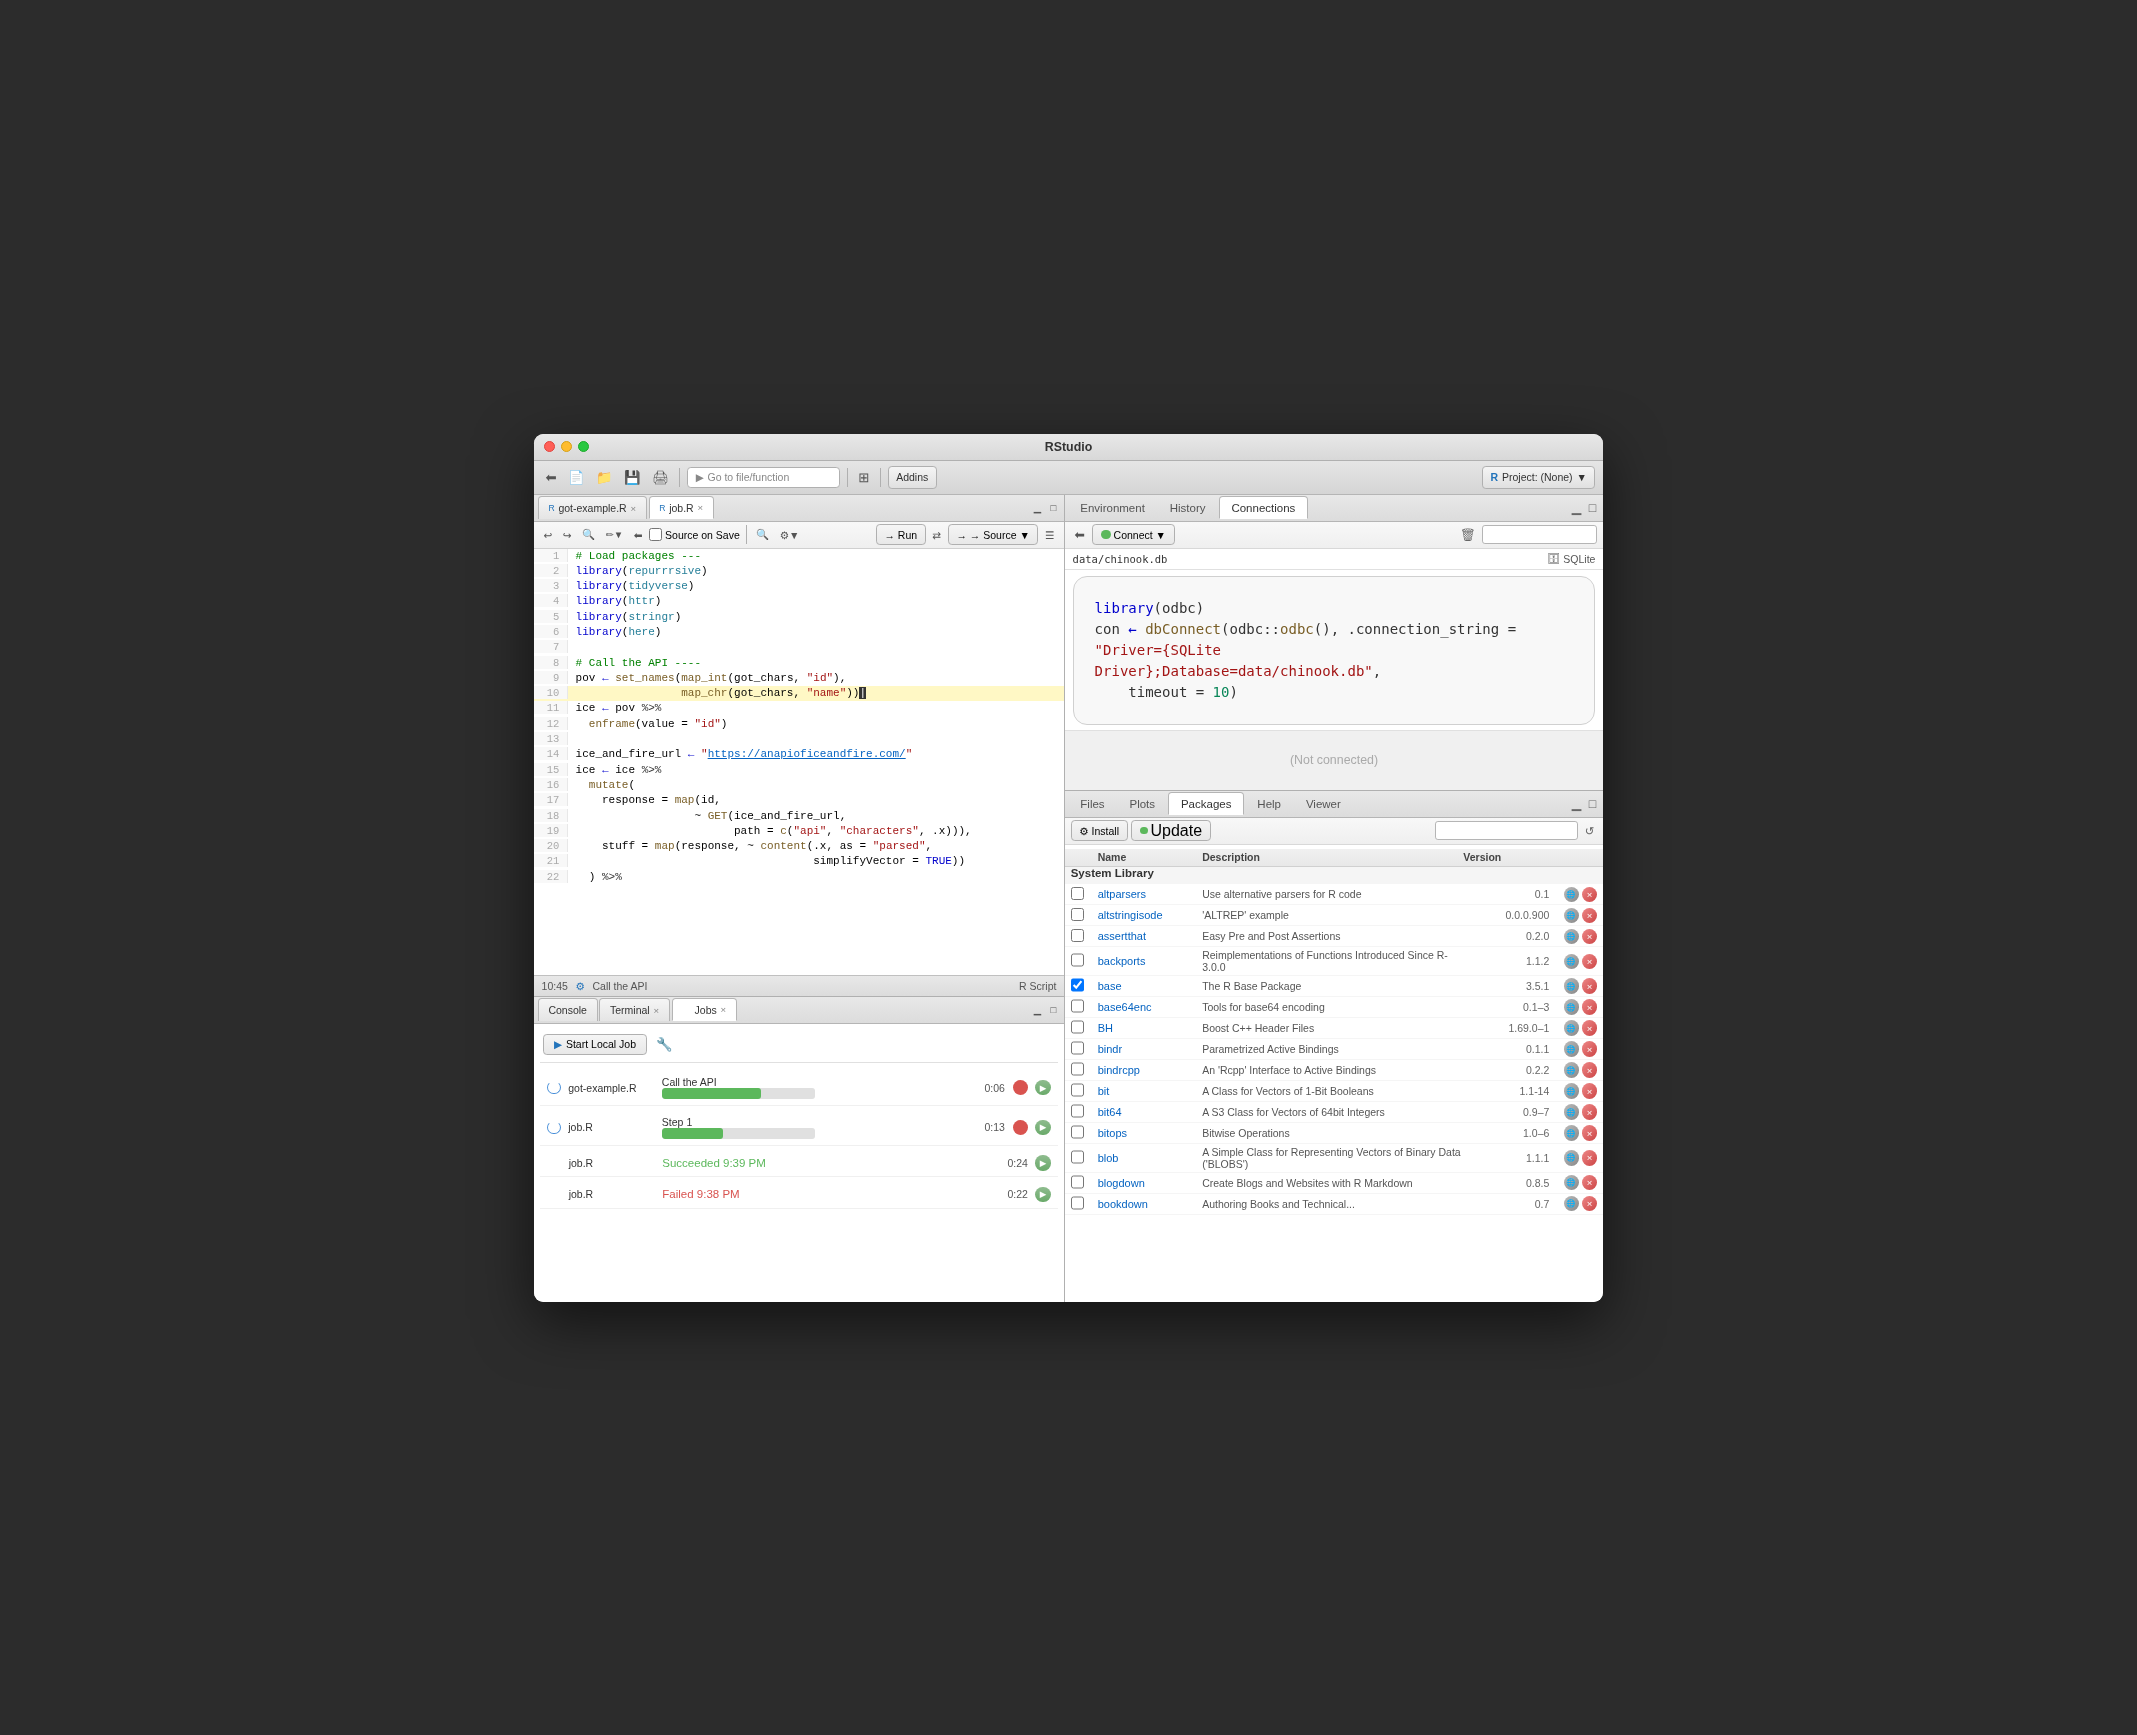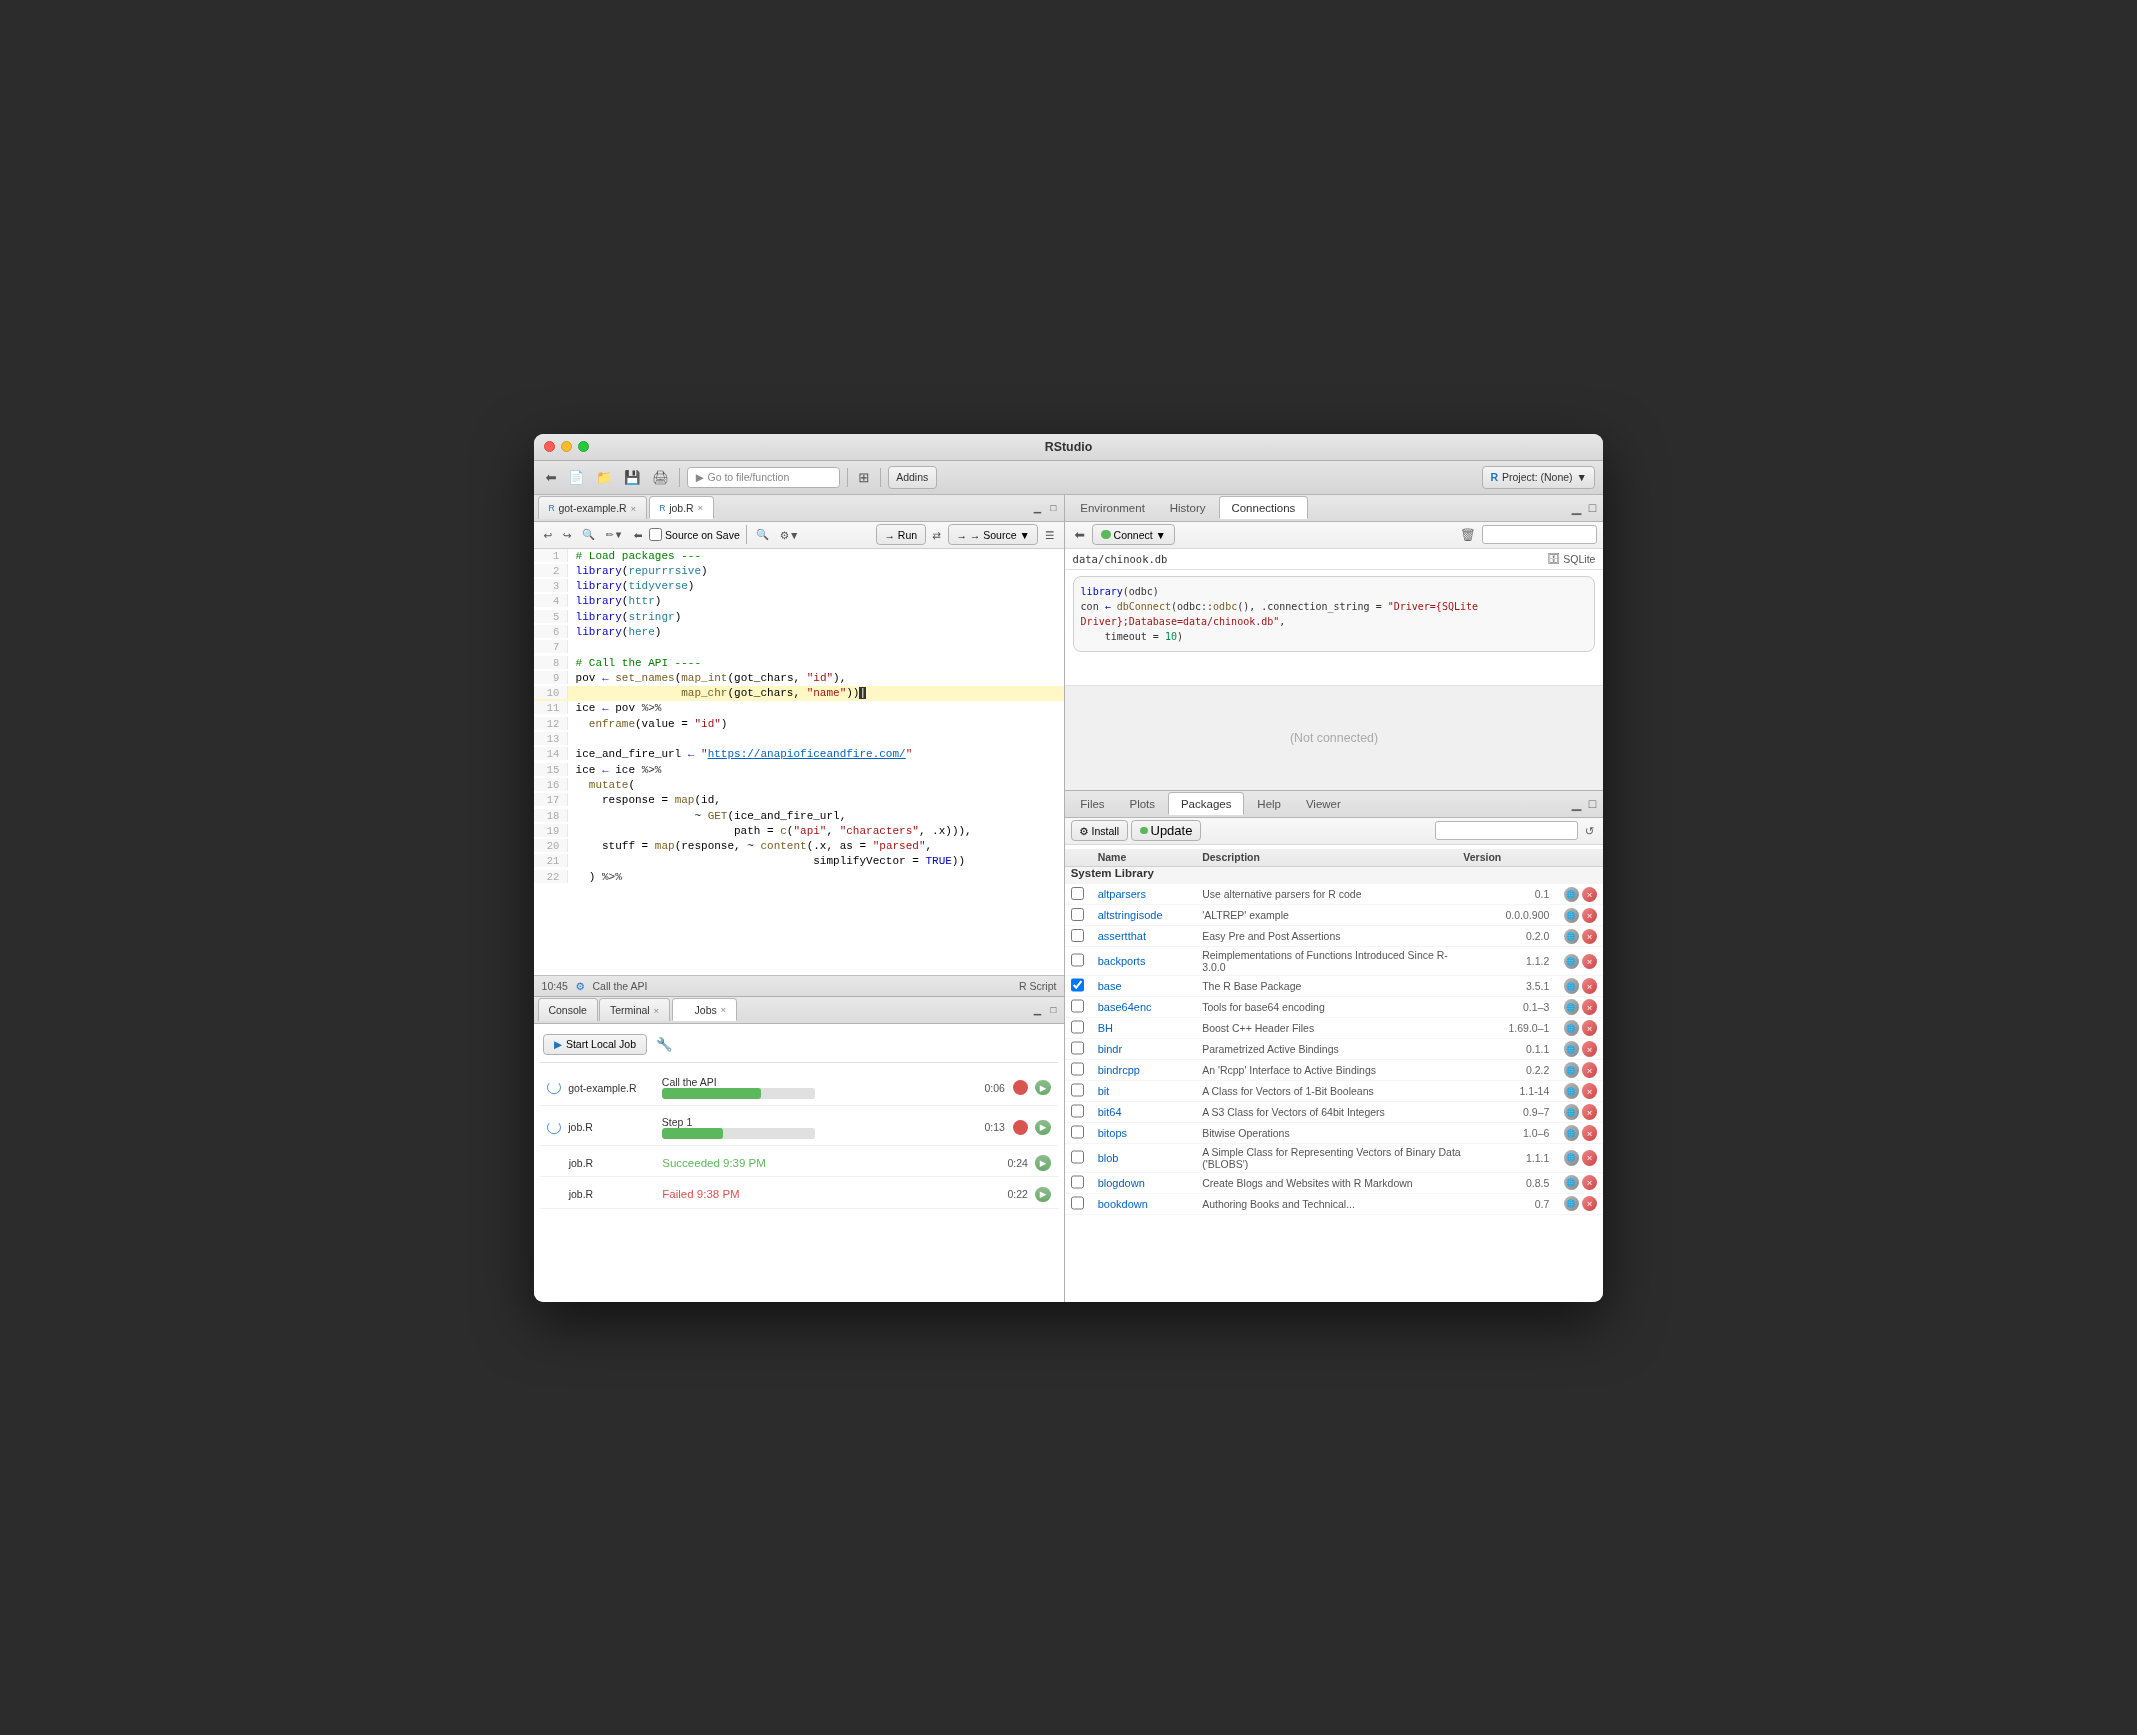--- a/index.html
+++ b/index.html
@@ -554,21 +554,21 @@
       height: 21px;
       display: flex;
       align-items: center;
       gap: 2.9px;
     }
     .update-btn {
       background: linear-gradient(180deg, #f5f5f5 0%, #e8e8e8 100%);
       border: 1px solid #b0b0b0;
       border-radius: 3.8px;
       padding: 1px 7.6px;
-      font-size: 13px;
+      font-size: 16px;
       cursor: pointer;
       height: 21px;
       display: flex;
       align-items: center;
       gap: 2.9px;
     }
     .pkg-search {
       margin-left: auto;
       background: white;
       border: 1px solid #b5b5b5;
@@ -945,21 +945,21 @@
 
         <div style="background:white; border-bottom:1px solid #e0e0e0; padding:3.8px 7.6px; display:flex; align-items:center;">
           <span class="db-path">data/chinook.db</span>
           <div class="sqlite-badge">
             <span>🗄</span>
             <span>SQLite</span>
           </div>
         </div>
 
         <div class="env-code-area">
-          <div style="border:1px solid #d0d0d0; background:#f8f8f8; border-radius:8px; padding:7px; font-size:10px; color:#333; line-height:1.5;">
+          <div style="border:1px solid #d0d0d0; background:#f8f8f8; border-radius:14px; padding:21px; font-size:14px; color:#333; line-height:1.5;">
             <span class="kw">library</span>(odbc)<br>
             con <span class="arrow">←</span> <span class="fn">dbConnect</span>(odbc::<span class="fn">odbc</span>(), .connection_string = <span class="str">"Driver={SQLite</span><br>
             <span class="str">Driver};Database=data/chinook.db"</span>,<br>
             &nbsp;&nbsp;&nbsp;&nbsp;timeout = <span class="num">10</span>)
           </div>
         </div>
 
         <div class="not-connected">
           <span>(Not connected)</span>
         </div>

